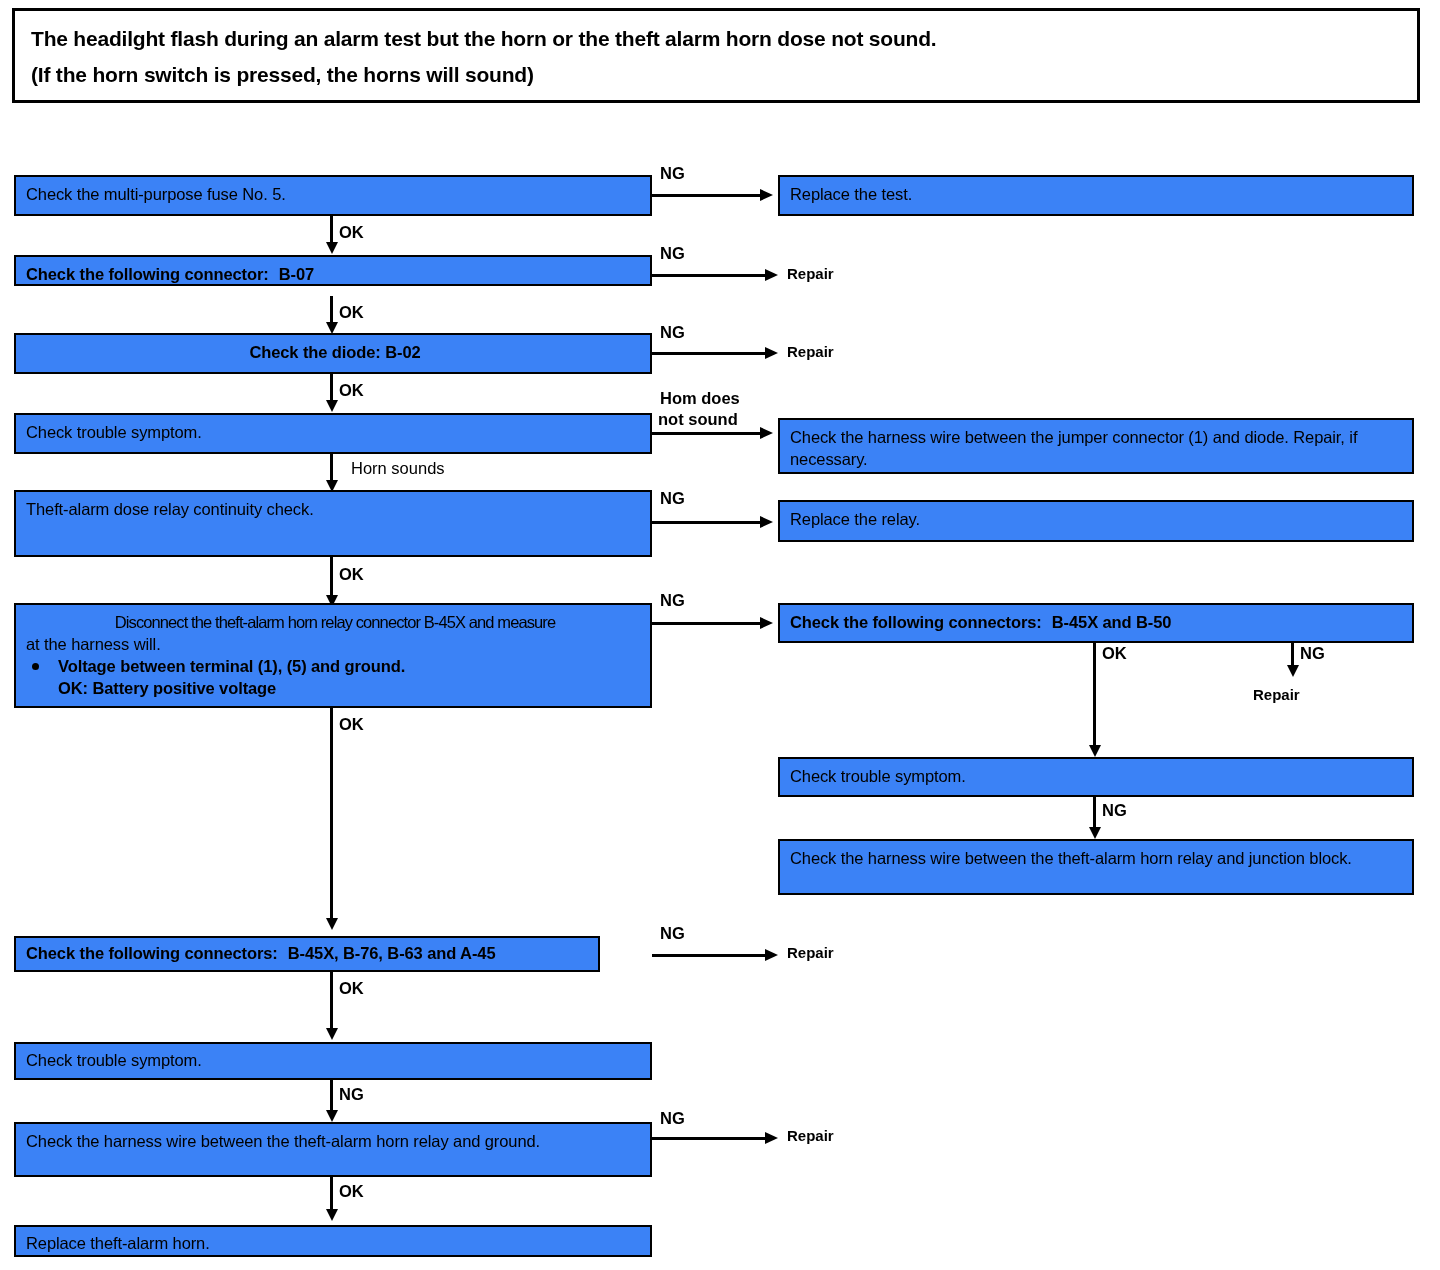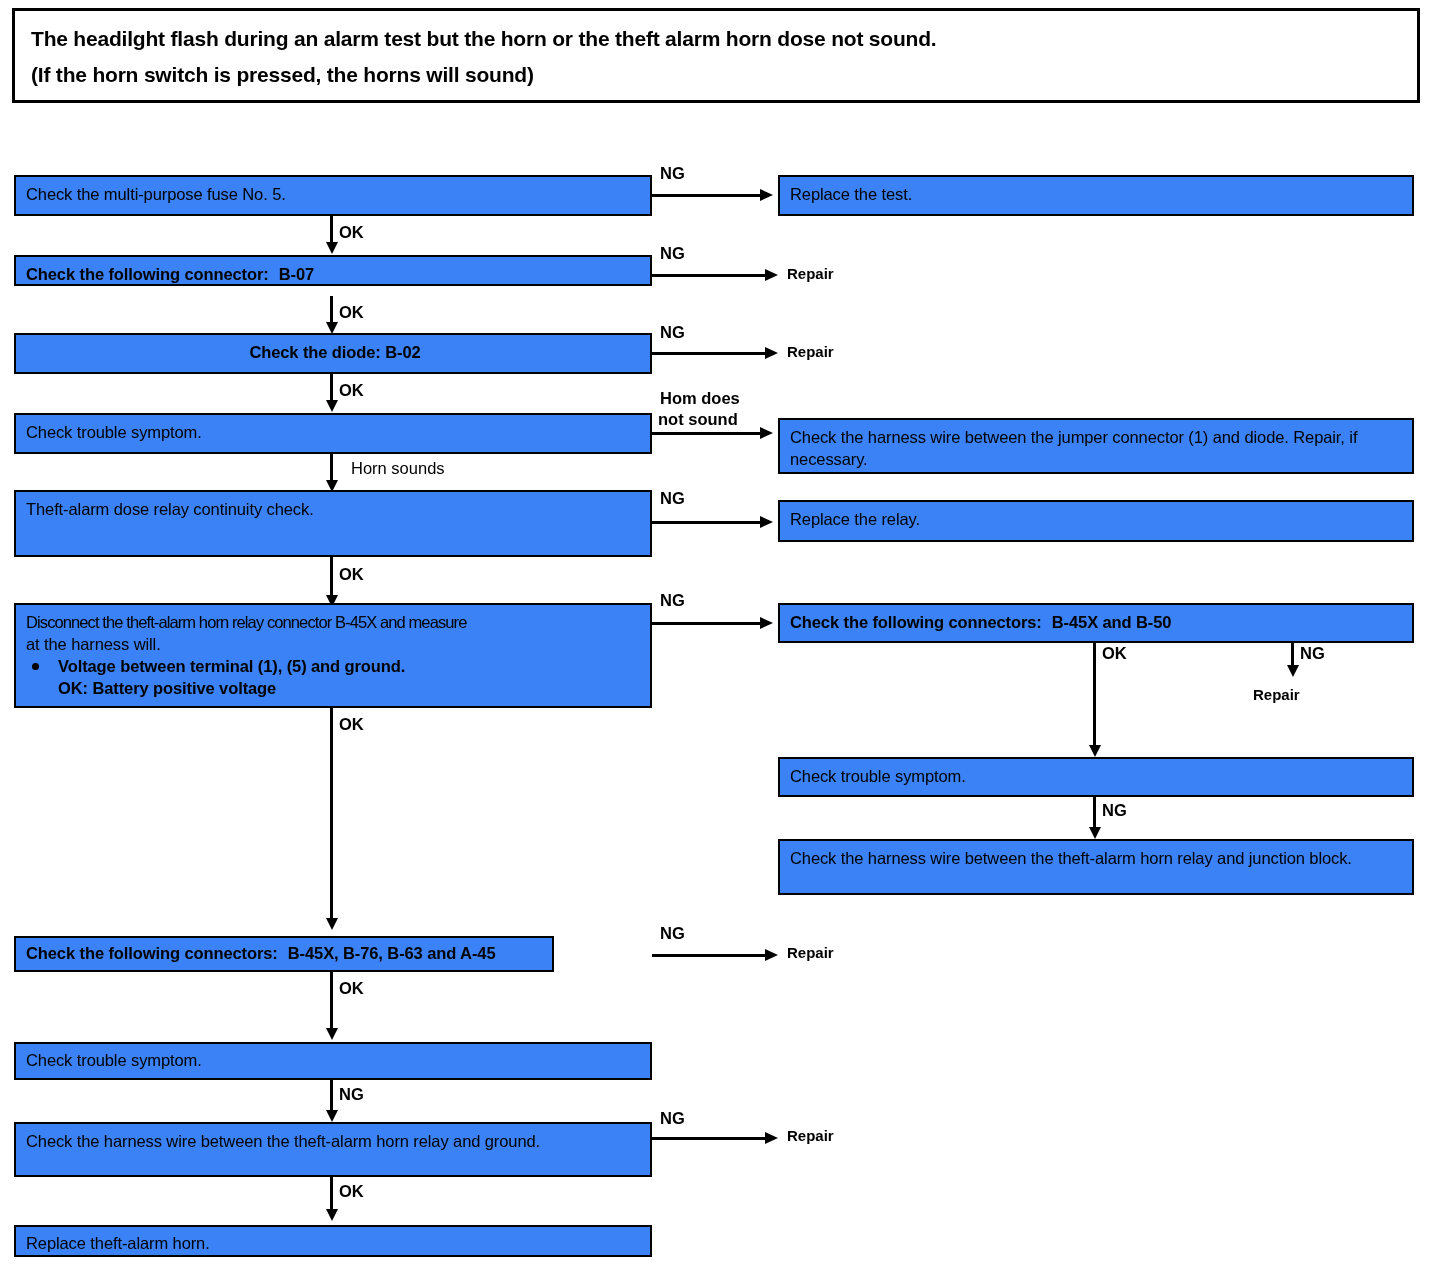--- a/index.html
+++ b/index.html
@@ -50,21 +50,21 @@
   .box .txt {
     position: absolute;
     left: 10px;
     right: 6px;
     top: 6px;
     font-size: 16.5px;
     line-height: 22px;
     letter-spacing: -0.1px;
   }
   .box.bold .txt { font-weight: bold; }
-  .box .txt .tight { letter-spacing: -0.9px; }
+  .box .txt .tight { letter-spacing: -0.9px; text-align: center; }
   .box .txt .sp { display: inline-block; width: 10px; }
 
   
   .bullet-row {
     position: relative;
     padding-left: 32px;
   }
   .bullet-dot {
     position: absolute;
     left: 6px;
@@ -241,21 +241,21 @@
   <div class="elabel bold" style="left:1102px; top:800px;">NG</div>
 
   <div class="box" style="left:778px; top:839px; width:636px; height:56px;">
     <div class="txt">Check the harness wire between the theft-alarm horn relay and junction block.</div>
   </div>
 
   <div class="vline" style="left:330px; top:708px; height:212px;"></div>
   <div class="arrow-down" style="left:325.5px; top:918px;"></div>
   <div class="elabel bold" style="left:339px; top:714px;">OK</div>
 
-  <div class="box bold" style="left:14px; top:936px; width:540px; height:36px;">
+  <div class="box bold" style="left:14px; top:936px; width:586px; height:36px;">
     <div class="txt" style="top:4px;">
       <span>Check the following connectors:</span><span class="sp"></span><span>B-45X, B-76, B-63 and A-45</span>
     </div>
   </div>
   <div class="hline" style="left:652px; top:954px; width:115px;"></div>
   <div class="arrow-right" style="left:765px; top:949px;"></div>
   <div class="elabel bold" style="left:660px; top:923px;">NG</div>
   <div class="terminal" style="left:787px; top:944px;">Repair</div>
 
   <div class="vline" style="left:330px; top:972px; height:58px;"></div>

